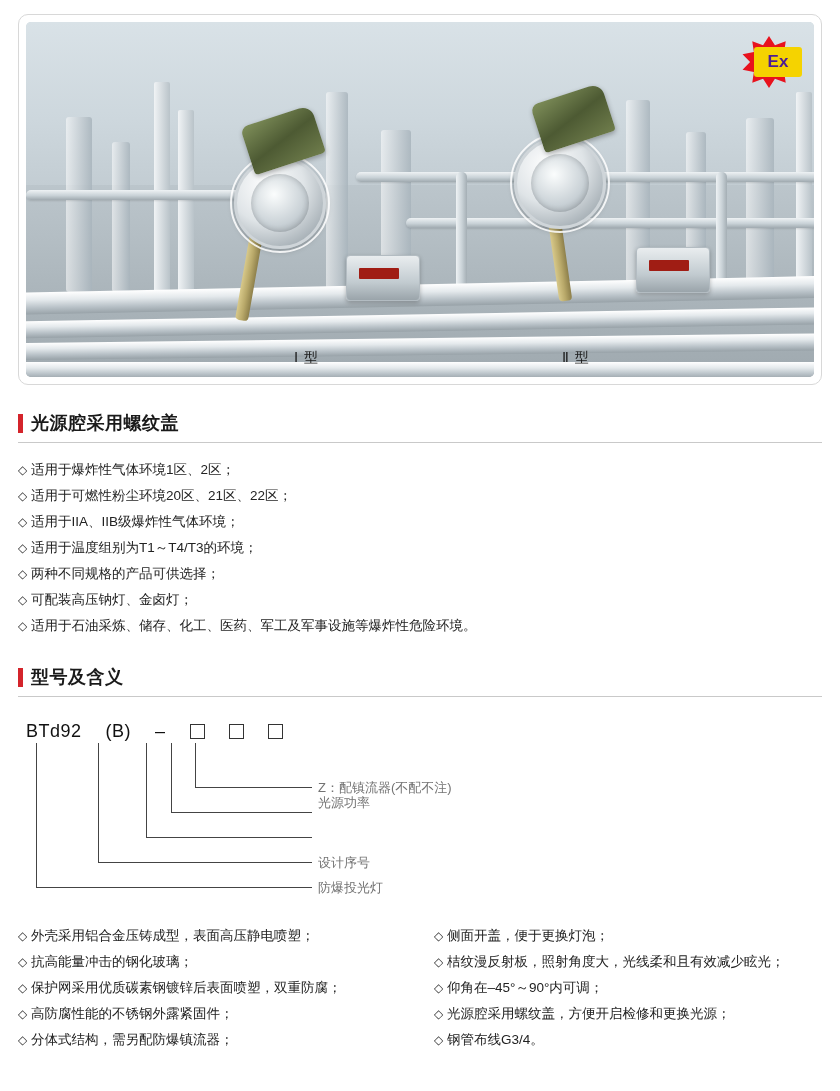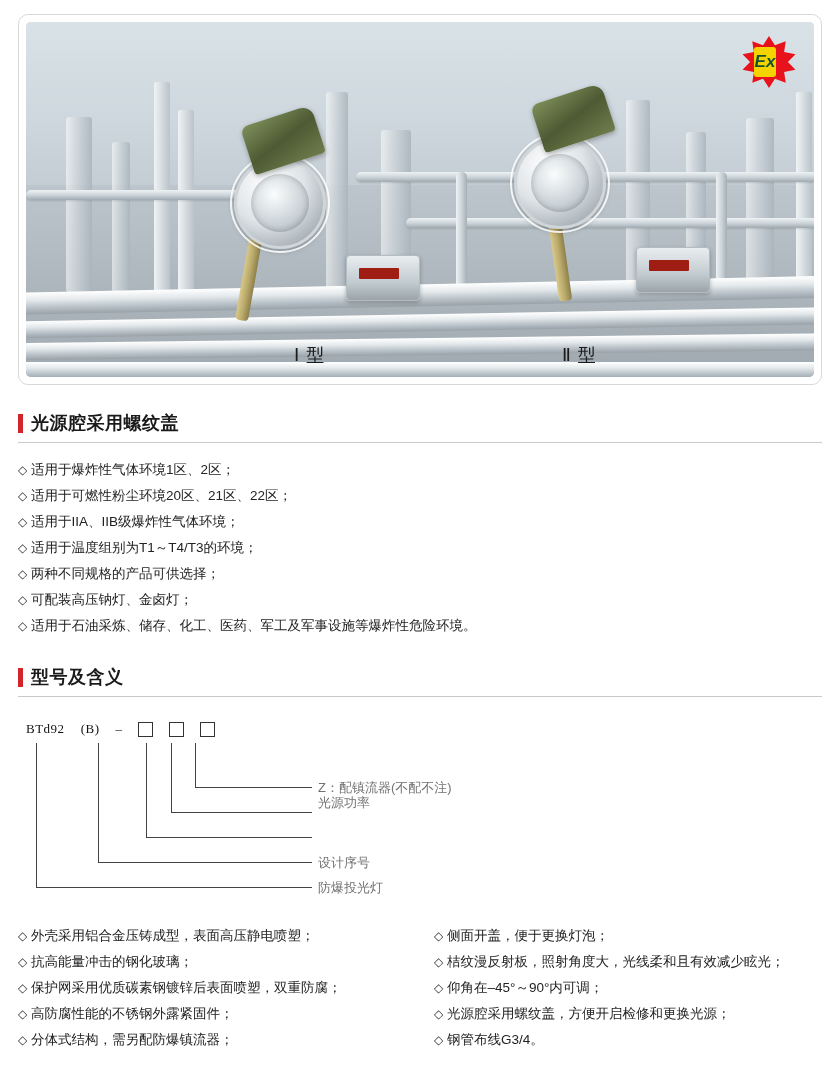--- a/index.html
+++ b/index.html
@@ -97,37 +97,37 @@
     background: linear-gradient(to bottom, #e9edef, #c2cbd0 60%, #9aa4aa);
     border: 1px solid #b3bcc2;
     box-shadow: 0 2px 4px rgba(0,0,0,0.25);
   }
   .lamp .box .red {
     position: absolute; left: 12px; top: 12px; width: 40px; height: 11px;
     background: #a01d14; border-radius: 1px;
   }
   .caption {
     position: absolute; bottom: 10px;
-    color: #1b1b1b; font-size: 18px; letter-spacing: 1px;
+    color: #1b1b1b; font-size: 14px; letter-spacing: 1px;
   }
   
   .ex-badge {
     position: absolute; right: 18px; top: 14px;
     width: 54px; height: 52px;
   }
   .ex-badge .star {
     position: absolute; inset: 0;
     background: #e8121d;
     clip-path: polygon(50% 0%, 61% 18%, 81% 10%, 78% 31%, 99% 35%, 85% 50%, 99% 65%, 78% 69%, 81% 90%, 61% 82%, 50% 100%, 39% 82%, 19% 90%, 22% 69%, 1% 65%, 15% 50%, 1% 35%, 22% 31%, 19% 10%, 39% 18%);
   }
   .ex-badge .inner {
-    position: absolute; left: 12px; top: 11px; width: 22px; height: 30px;
+    position: absolute; left: 12px; top: 11px; width: 48px; height: 30px;
     background: #f5d300; border-radius: 3px;
     display: flex; align-items: center; justify-content: center;
-    font-weight: bold; font-size: 17px; color: #14532d; font-style: italic;
+    font-weight: bold; font-size: 17px; color: #4c1d95; 
   }
 
   
   .section { margin: 26px 18px 0 18px; }
   .sec-head {
     display: flex; align-items: center;
     border-bottom: 1.5px solid #c9c9c9;
     padding-bottom: 7px;
   }
   .sec-head .bar {
@@ -149,22 +149,22 @@
   .bullet .btxt { flex: 1; }
 
   .two-col { display: flex; gap: 0; margin-top: 12px; }
   .two-col .col { width: 50%; }
   .two-col .col.right { padding-left: 14px; }
 
   
   .model { margin-top: 20px; position: relative; height: 180px; }
   .model .code {
     position: absolute; left: 8px; top: 4px;
-    font-size: 13px; letter-spacing: 0.5px; color: #111;
-    display: flex; align-items: center; gap: 16px; font-family: Liberation Serif, serif;
+    font-size: 18px; letter-spacing: 0.5px; color: #111;
+    display: flex; align-items: center; gap: 24px;
   }
   .model .sq {
     display: inline-block; width: 15px; height: 15px;
     border: 1px solid #333; background: #fff;
   }
   .model .vline {
     position: absolute; width: 1px; background: #444;
   }
   .model .hline {
     position: absolute; height: 1px; background: #444;

